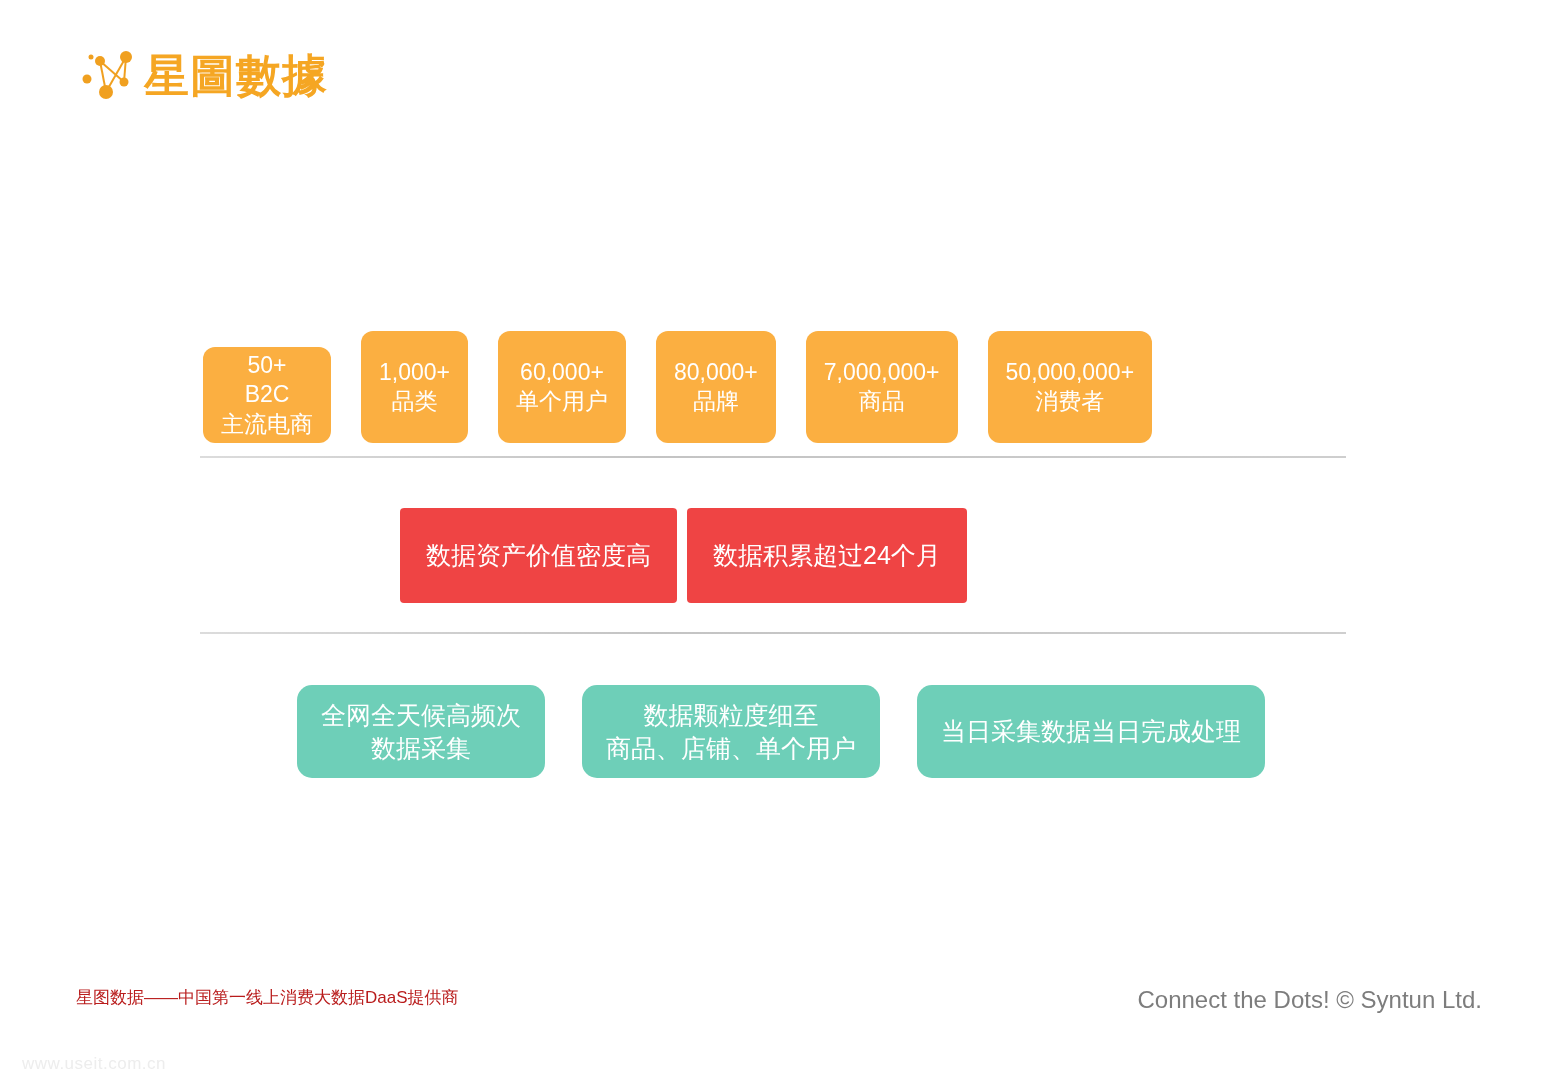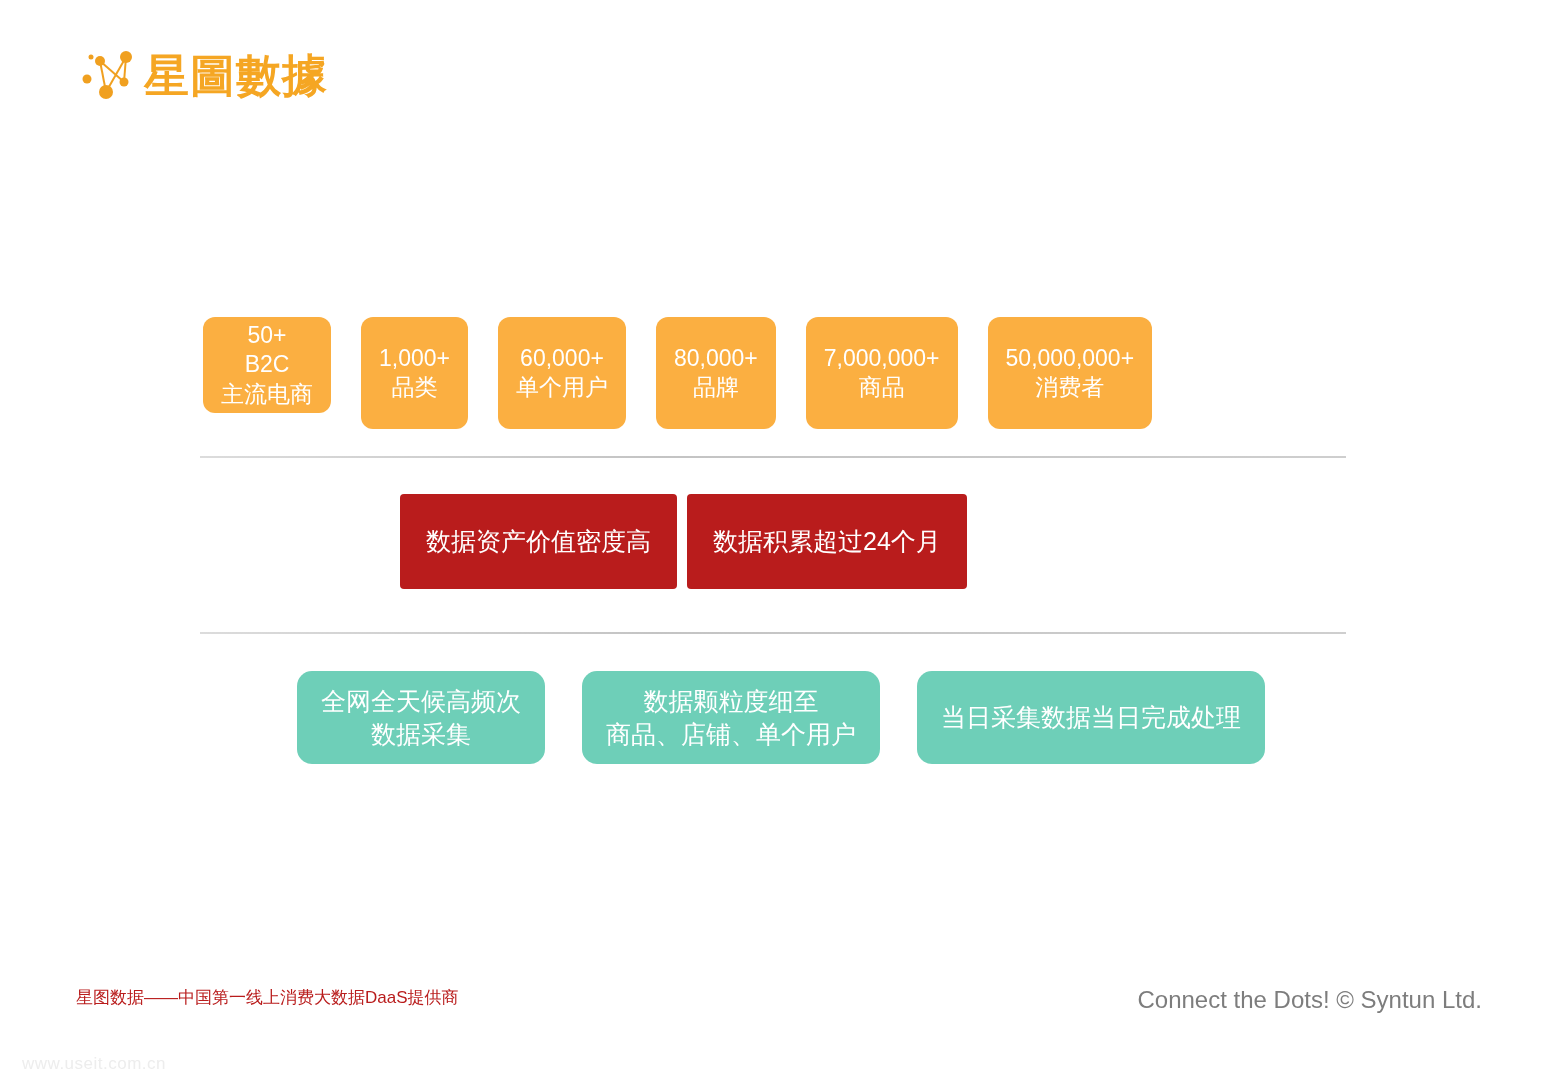--- a/index.html
+++ b/index.html
@@ -38,21 +38,22 @@
     color: #F5A623;
     letter-spacing: 1px;
     line-height: 1;
     white-space: nowrap;
   }
 
   
   .row {
     position: absolute;
     display: flex;
-    align-items: flex-start;
+    align-items: flex-end;
+    margin-top: 14px;
   }
 
   .card {
     display: flex;
     flex-direction: column;
     align-items: center;
     justify-content: center;
     color: #ffffff;
     text-align: center;
     box-sizing: border-box;
@@ -81,21 +82,21 @@
     height: 96px;
   }
 
   
   .row-blue {
     left: 400px;
     top: 494px;
     gap: 10px;
   }
   .card-blue {
-    background: #b91c1c;
+    background: #ef4444;
     border-radius: 4px;
     height: 95px;
     padding: 0 26px;
     font-size: 25px;
     line-height: 1.3;
   }
 
   
   .row-green {
     left: 297px;

